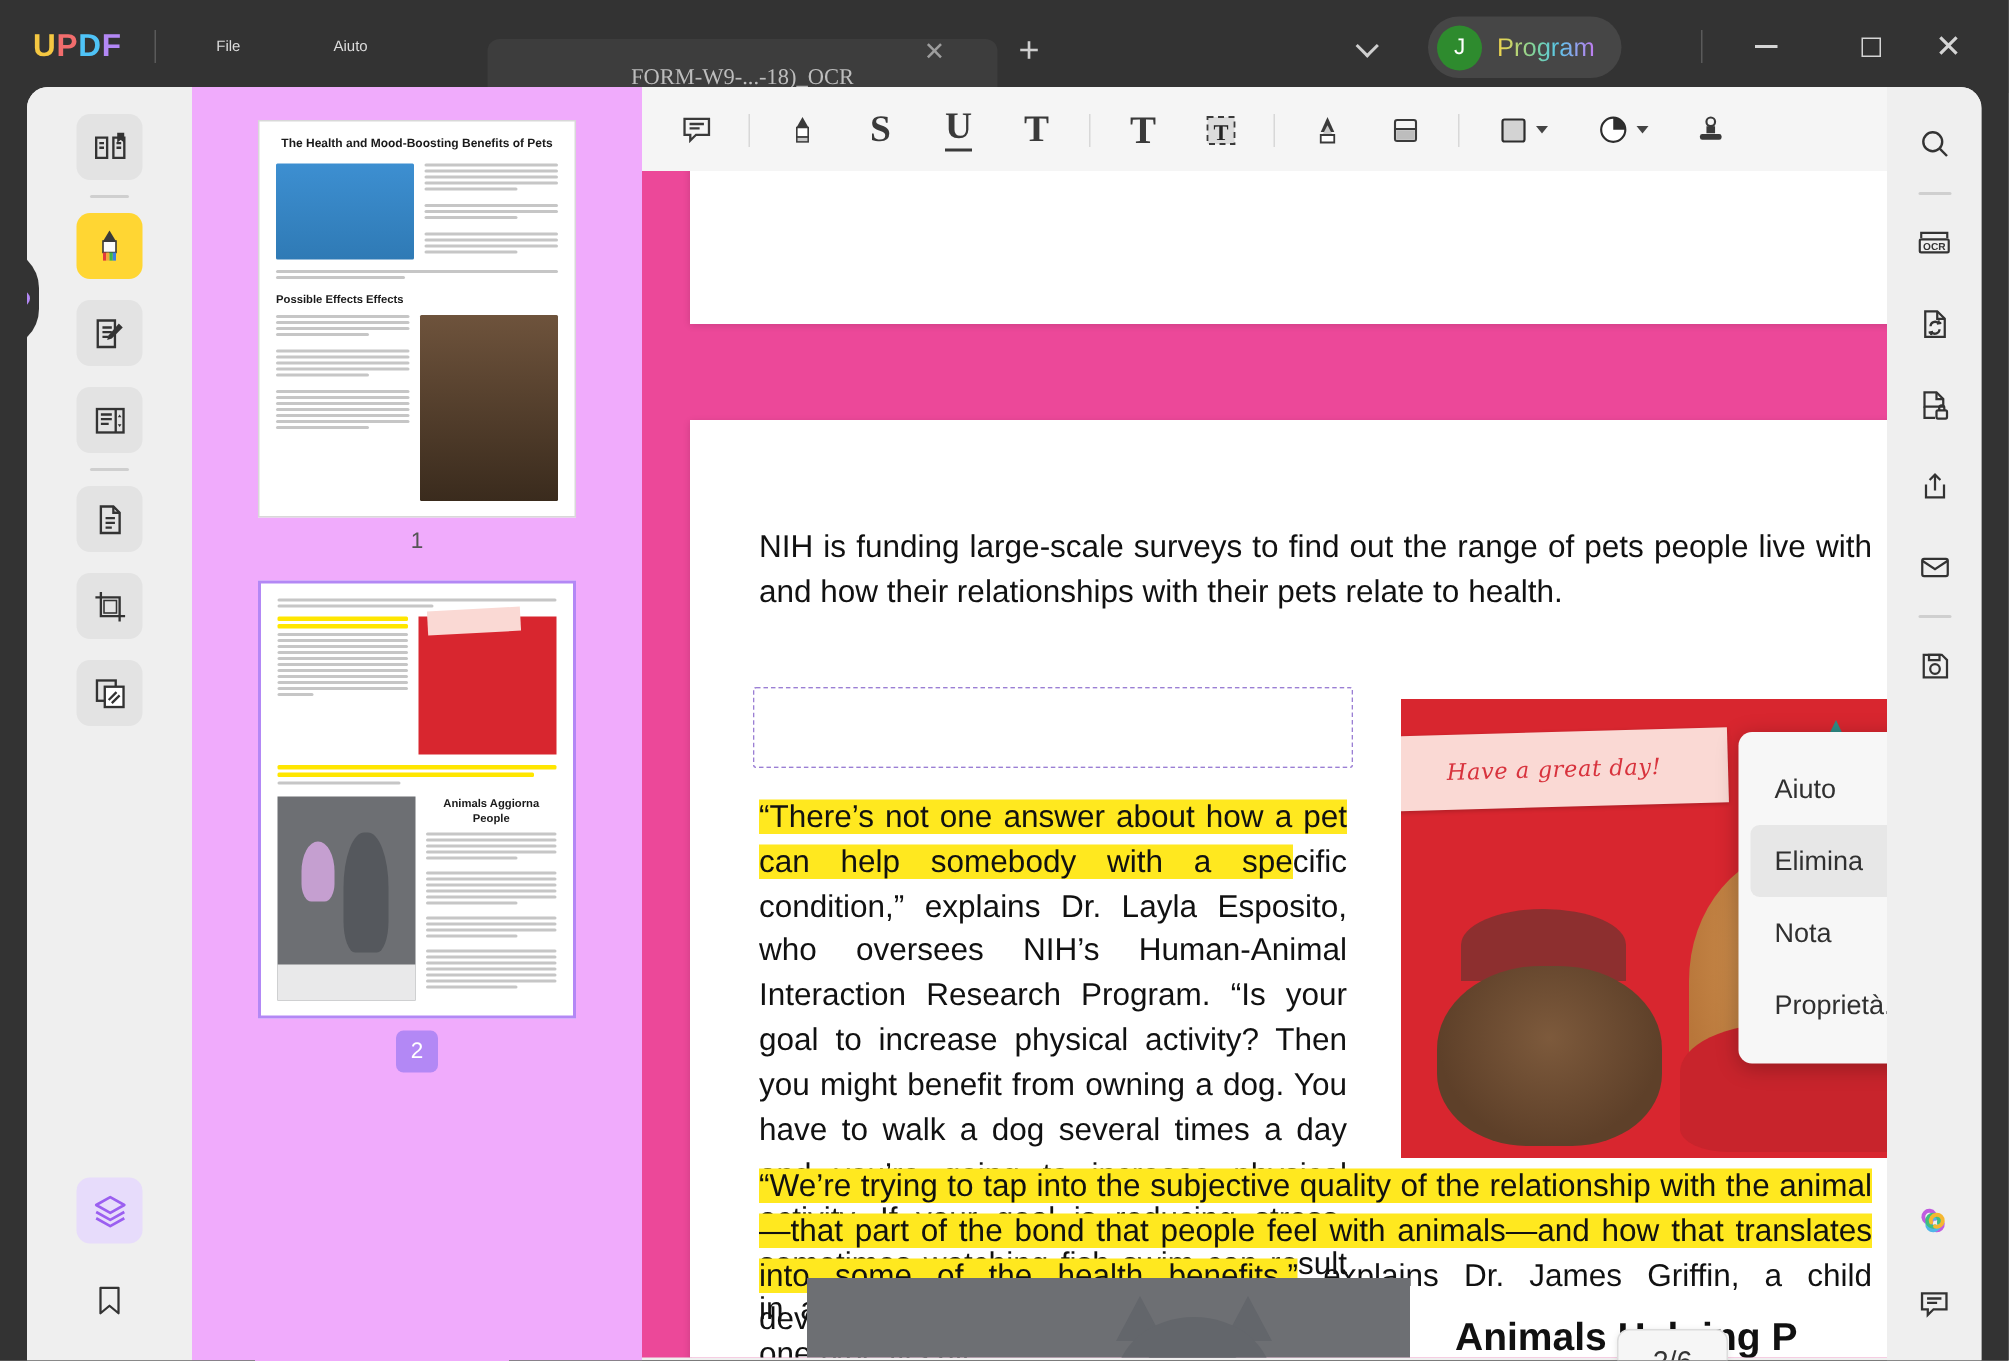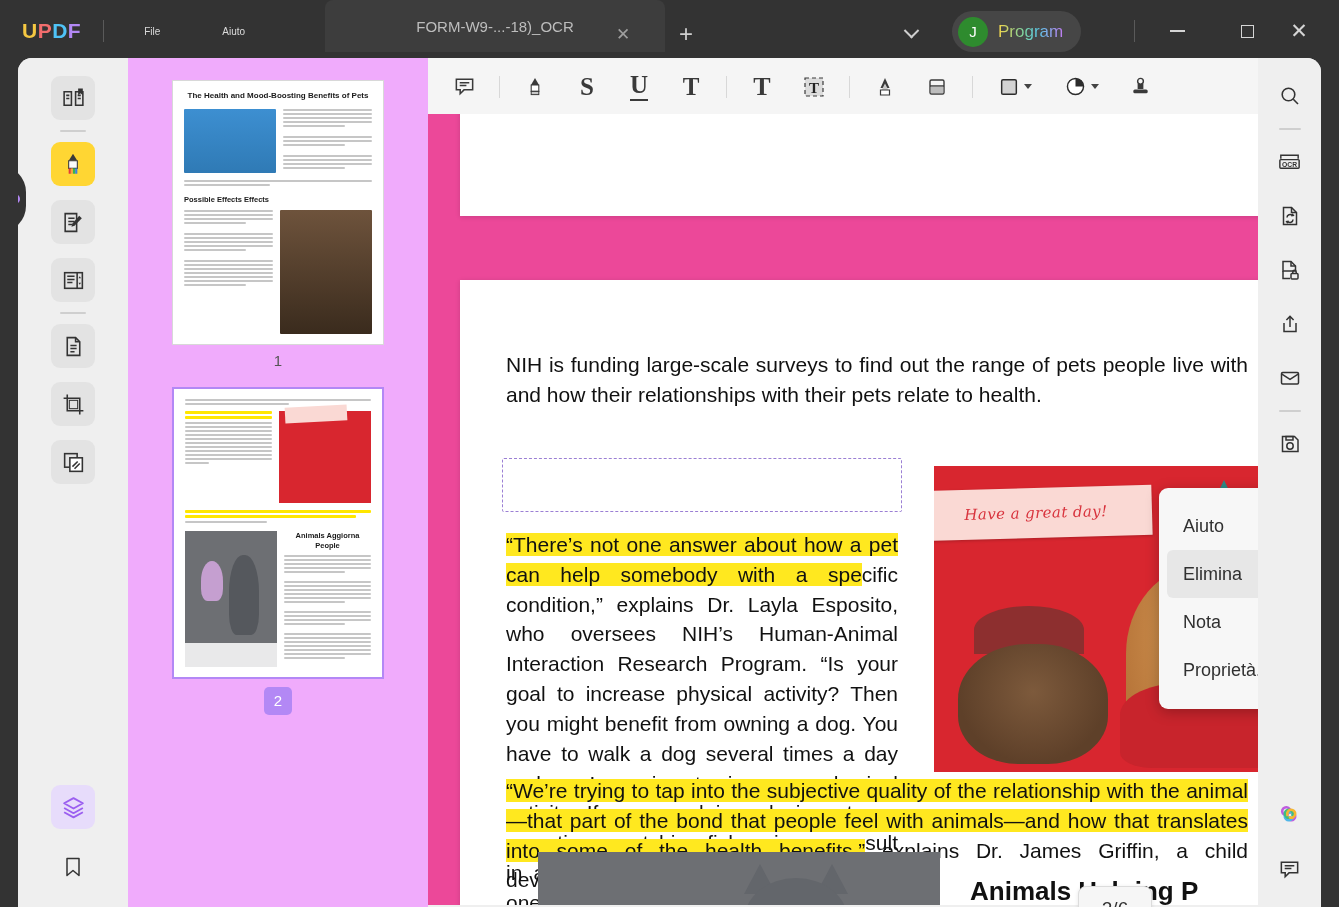--- a/index.html
+++ b/index.html
@@ -23,23 +23,23 @@
   .logo span:nth-child(1){ color:#f5c842; }
   .logo span:nth-child(2){ color:#f26d6d; }
   .logo span:nth-child(3){ color:#4fc3f7; }
   .logo span:nth-child(4){ color:#b388f5; }
   .tb-sep { width:1px; height:22px; background:#5a5a5a; margin:0 22px; }
   .menu-item {
     color:#dcdcdc; font-size:10px; padding:6px 18px; cursor:default;
   }
 
   .tab {
-    position:absolute; left:325px; top:0; width:340px; height:52px;
+    position:absolute; left:325px; top:26px; width:340px; height:52px;
     background:#3d3d3d; border-radius:8px 8px 0 0;
-    display:flex; align-items:center; justify-content:center;
+    display:flex; align-items:center; justify-content:center;font-family:Liberation Serif, serif;
   }
   .tab-title { color:#bdbdbd; font-size:15px; max-width:220px; overflow:hidden;
     white-space:nowrap; text-overflow:ellipsis; }
   .tab-close { position:absolute; right:34px; top:50%; transform:translateY(-50%);
     color:#9e9e9e; font-size:17px; width:20px; height:20px; line-height:20px; text-align:center;}
   .tab-new { position:absolute; left:673px; top:22px; color:#cfcfcf; font-size:24px;
     width:26px; height:26px; line-height:24px; text-align:center; }
 
   .chevron-down { position:absolute; left:898px; top:20px; width:26px; height:26px;
      display:flex; align-items:center; justify-content:center; }

